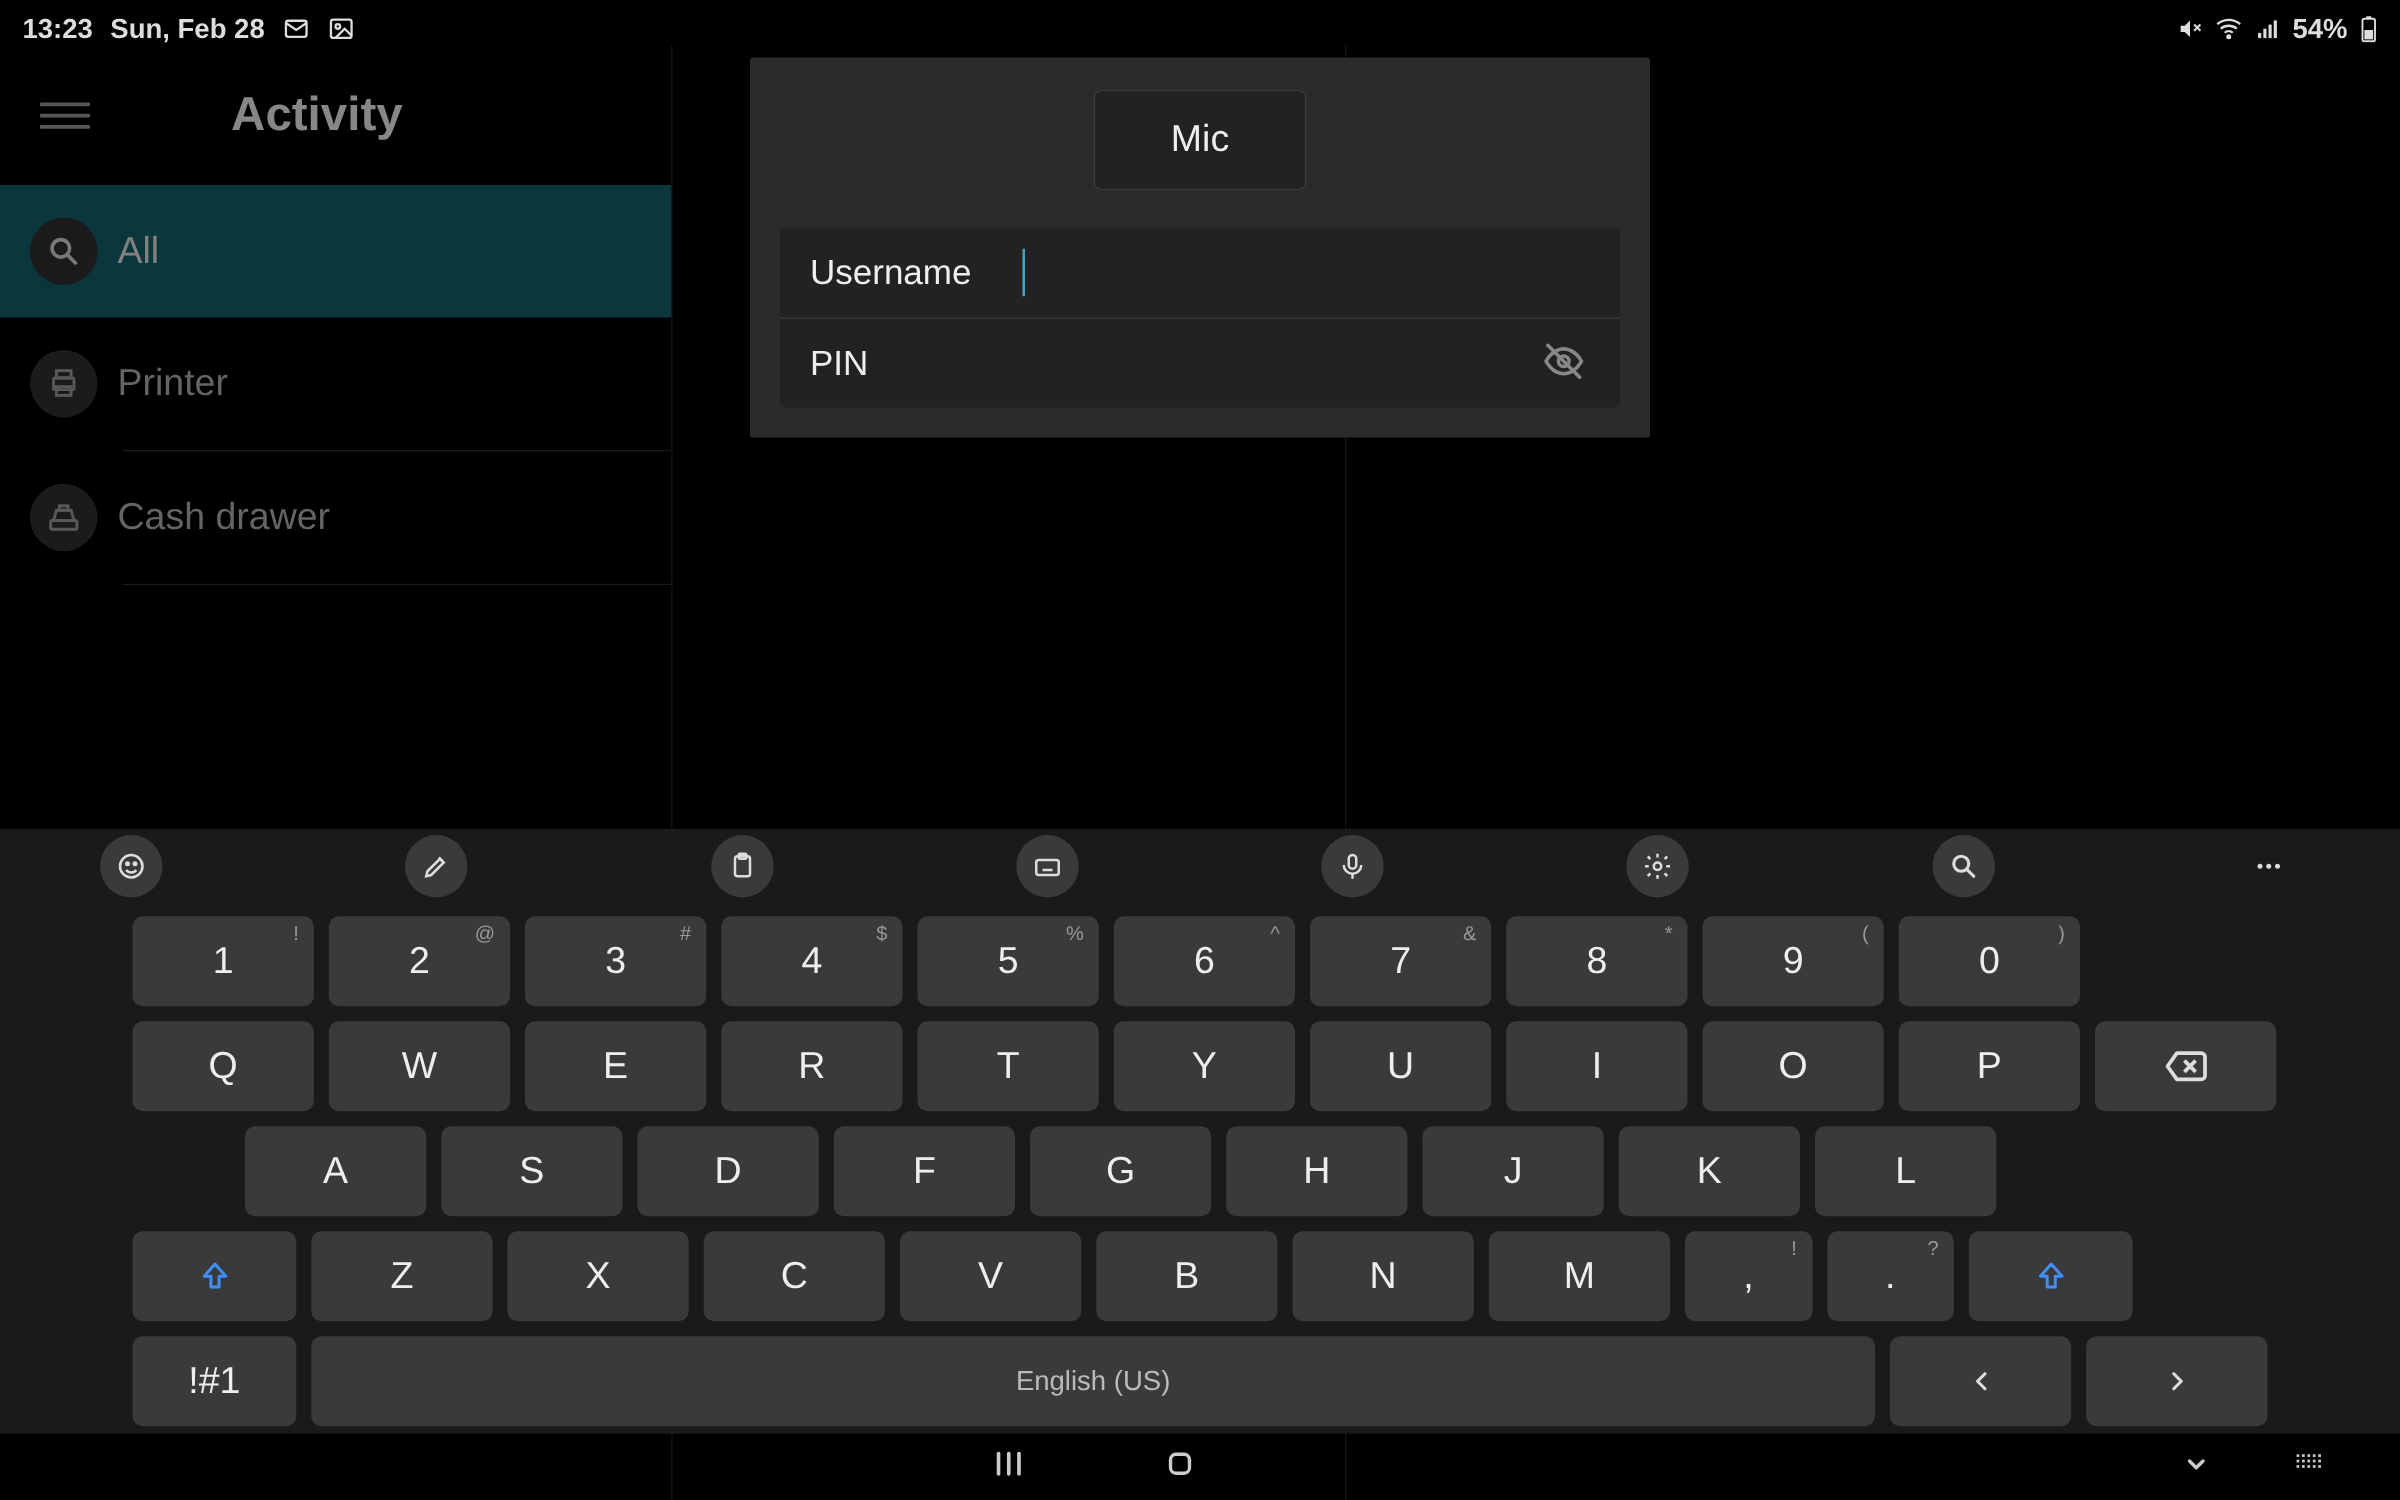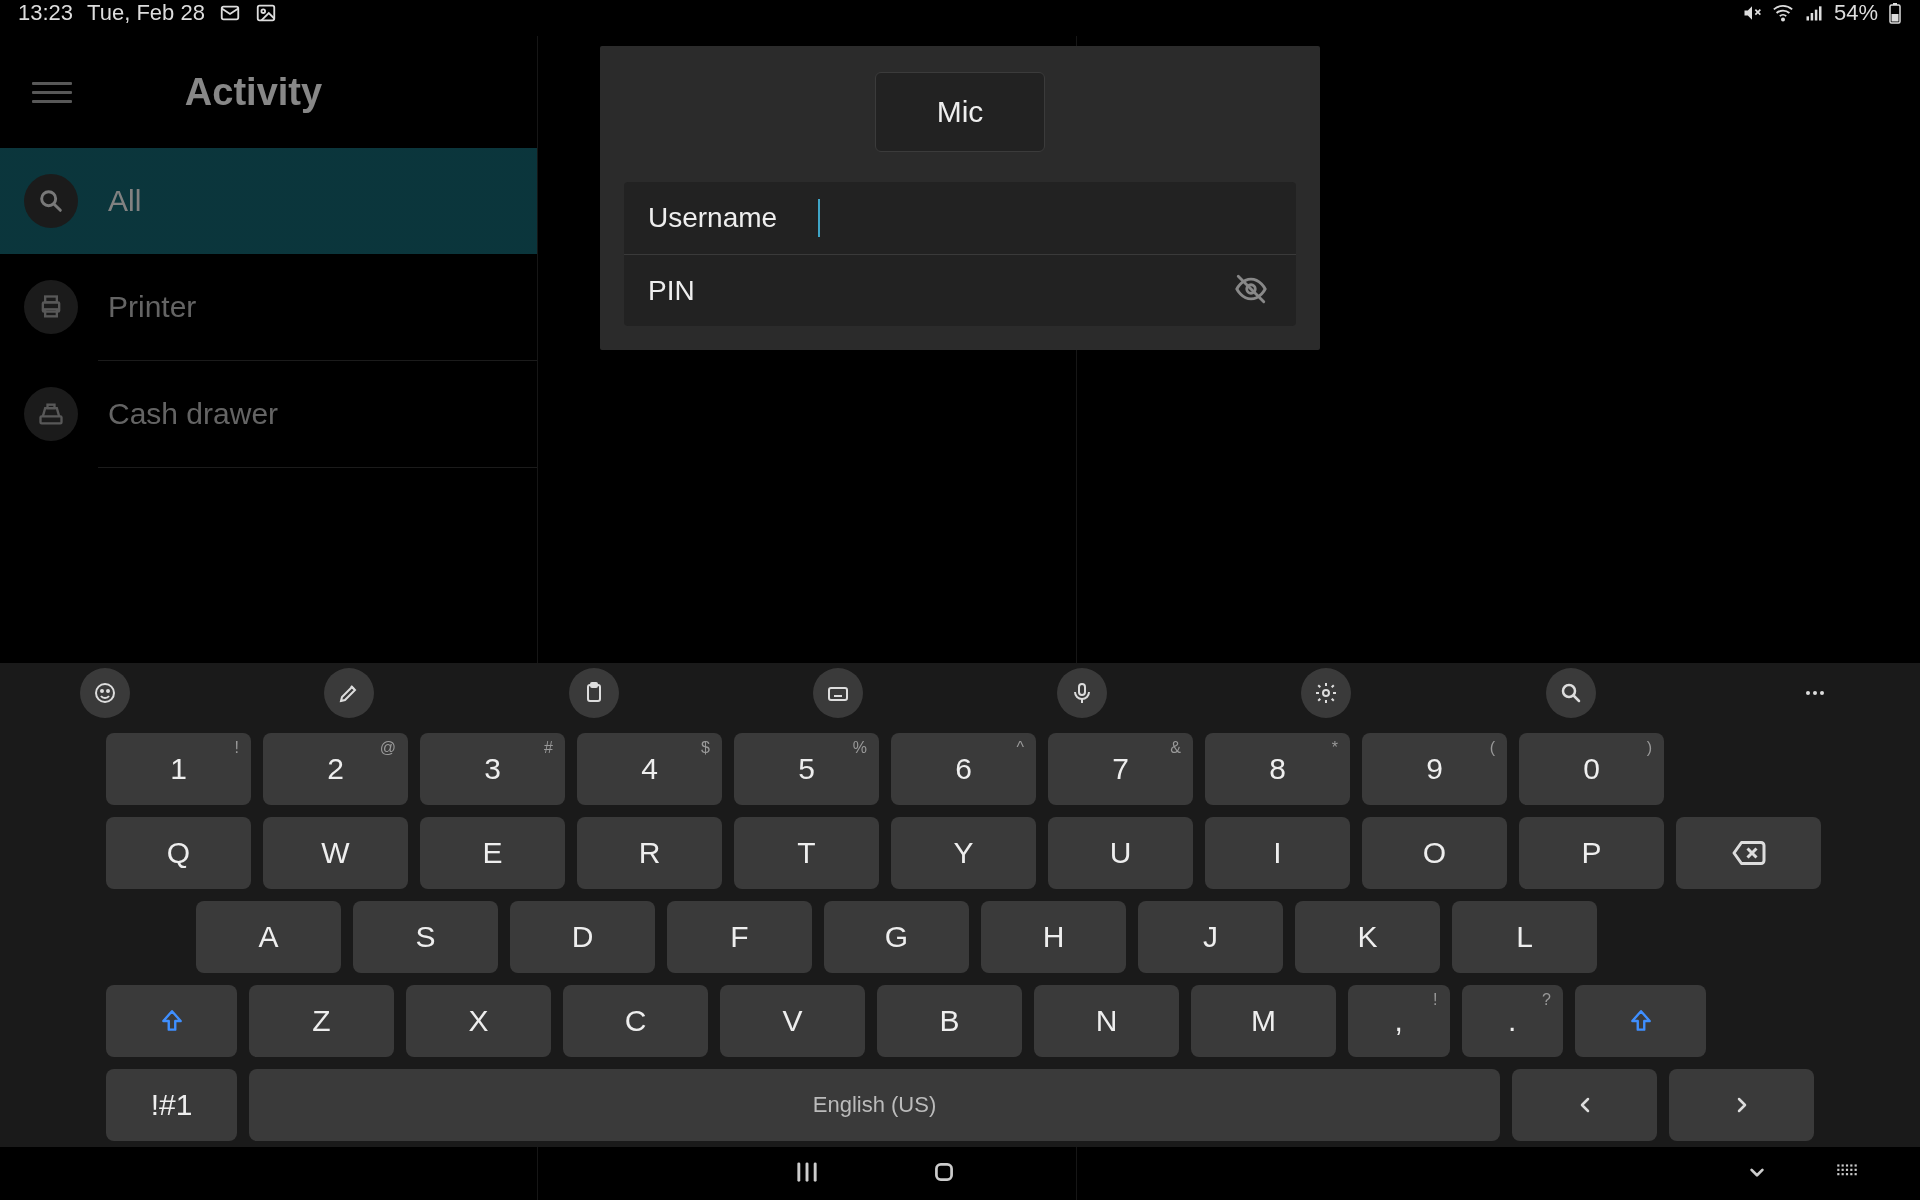--- a/index.html
+++ b/index.html
@@ -32,24 +32,24 @@
     width: 1920px;
     height: 1200px;
     position: relative;
   }
   
   .statusbar {
     position: absolute;
     top: 0; left: 0; right: 0;
     height: 36px;
     display: flex;
-    align-items: flex-start;
+    align-items: flex-end;
     padding: 0 18px;
     font-size: 22px;
-    font-weight: 400;
+    font-weight: 700;
     color: #ddd;
   }
   .statusbar .left { display: flex; align-items: center; gap: 14px; }
   .statusbar .right { margin-left: auto; display: flex; align-items: center; gap: 10px; }
   .status-ic { display: inline-flex; align-items: center; }
   
   .bg-app {
     position: absolute;
     top: 36px; left: 0; right: 0; bottom: 0;
   }
@@ -77,21 +77,21 @@
     font-size: 38px;
     font-weight: 600;
     color: #cfcfcf;
     margin-right: 70px;
   }
   .side-item {
     height: 106px;
     display: flex;
     align-items: center;
     padding: 17px 24px;
-    gap: 30px;
+    gap: 16px;
     color: #9a9a9a;
   }
   .side-item.selected {
     background: linear-gradient(0deg, rgba(21,97,108,.85), rgba(21,97,108,.85));
     color: #c7c7c7;
   }
   .side-icon {
     width: 54px; height: 54px; border-radius: 50%;
     background: #2a2a2a;
     display: flex; align-items: center; justify-content: center;
@@ -250,21 +250,21 @@
   .navbar .nav-right { position: absolute; right: 60px; display: flex; gap: 64px; align-items: center;}
   .nav-ic { color: #ccc; }
 </style>
 </head>
 <body>
 <div class="stage">
 
 <div class="statusbar">
   <div class="left">
     <span>13:23</span>
-    <span>Tue, Feb 28</span>
+    <span>Sun, Feb 28</span>
     <span class="status-ic">
       <svg width="22" height="22" viewBox="0 0 24 24" fill="none" stroke="#ddd" stroke-width="2">
             <rect x="3" y="5" width="18" height="14" rx="2"></rect>
             <path d="M3 7l9 6 9-6"></path>
           </svg>
     </span>
     <span class="status-ic">
       <svg width="22" height="22" viewBox="0 0 24 24" fill="none" stroke="#ddd" stroke-width="2">
             <rect x="3" y="4" width="18" height="16" rx="2"></rect>
             <circle cx="9" cy="10" r="2"></circle>

